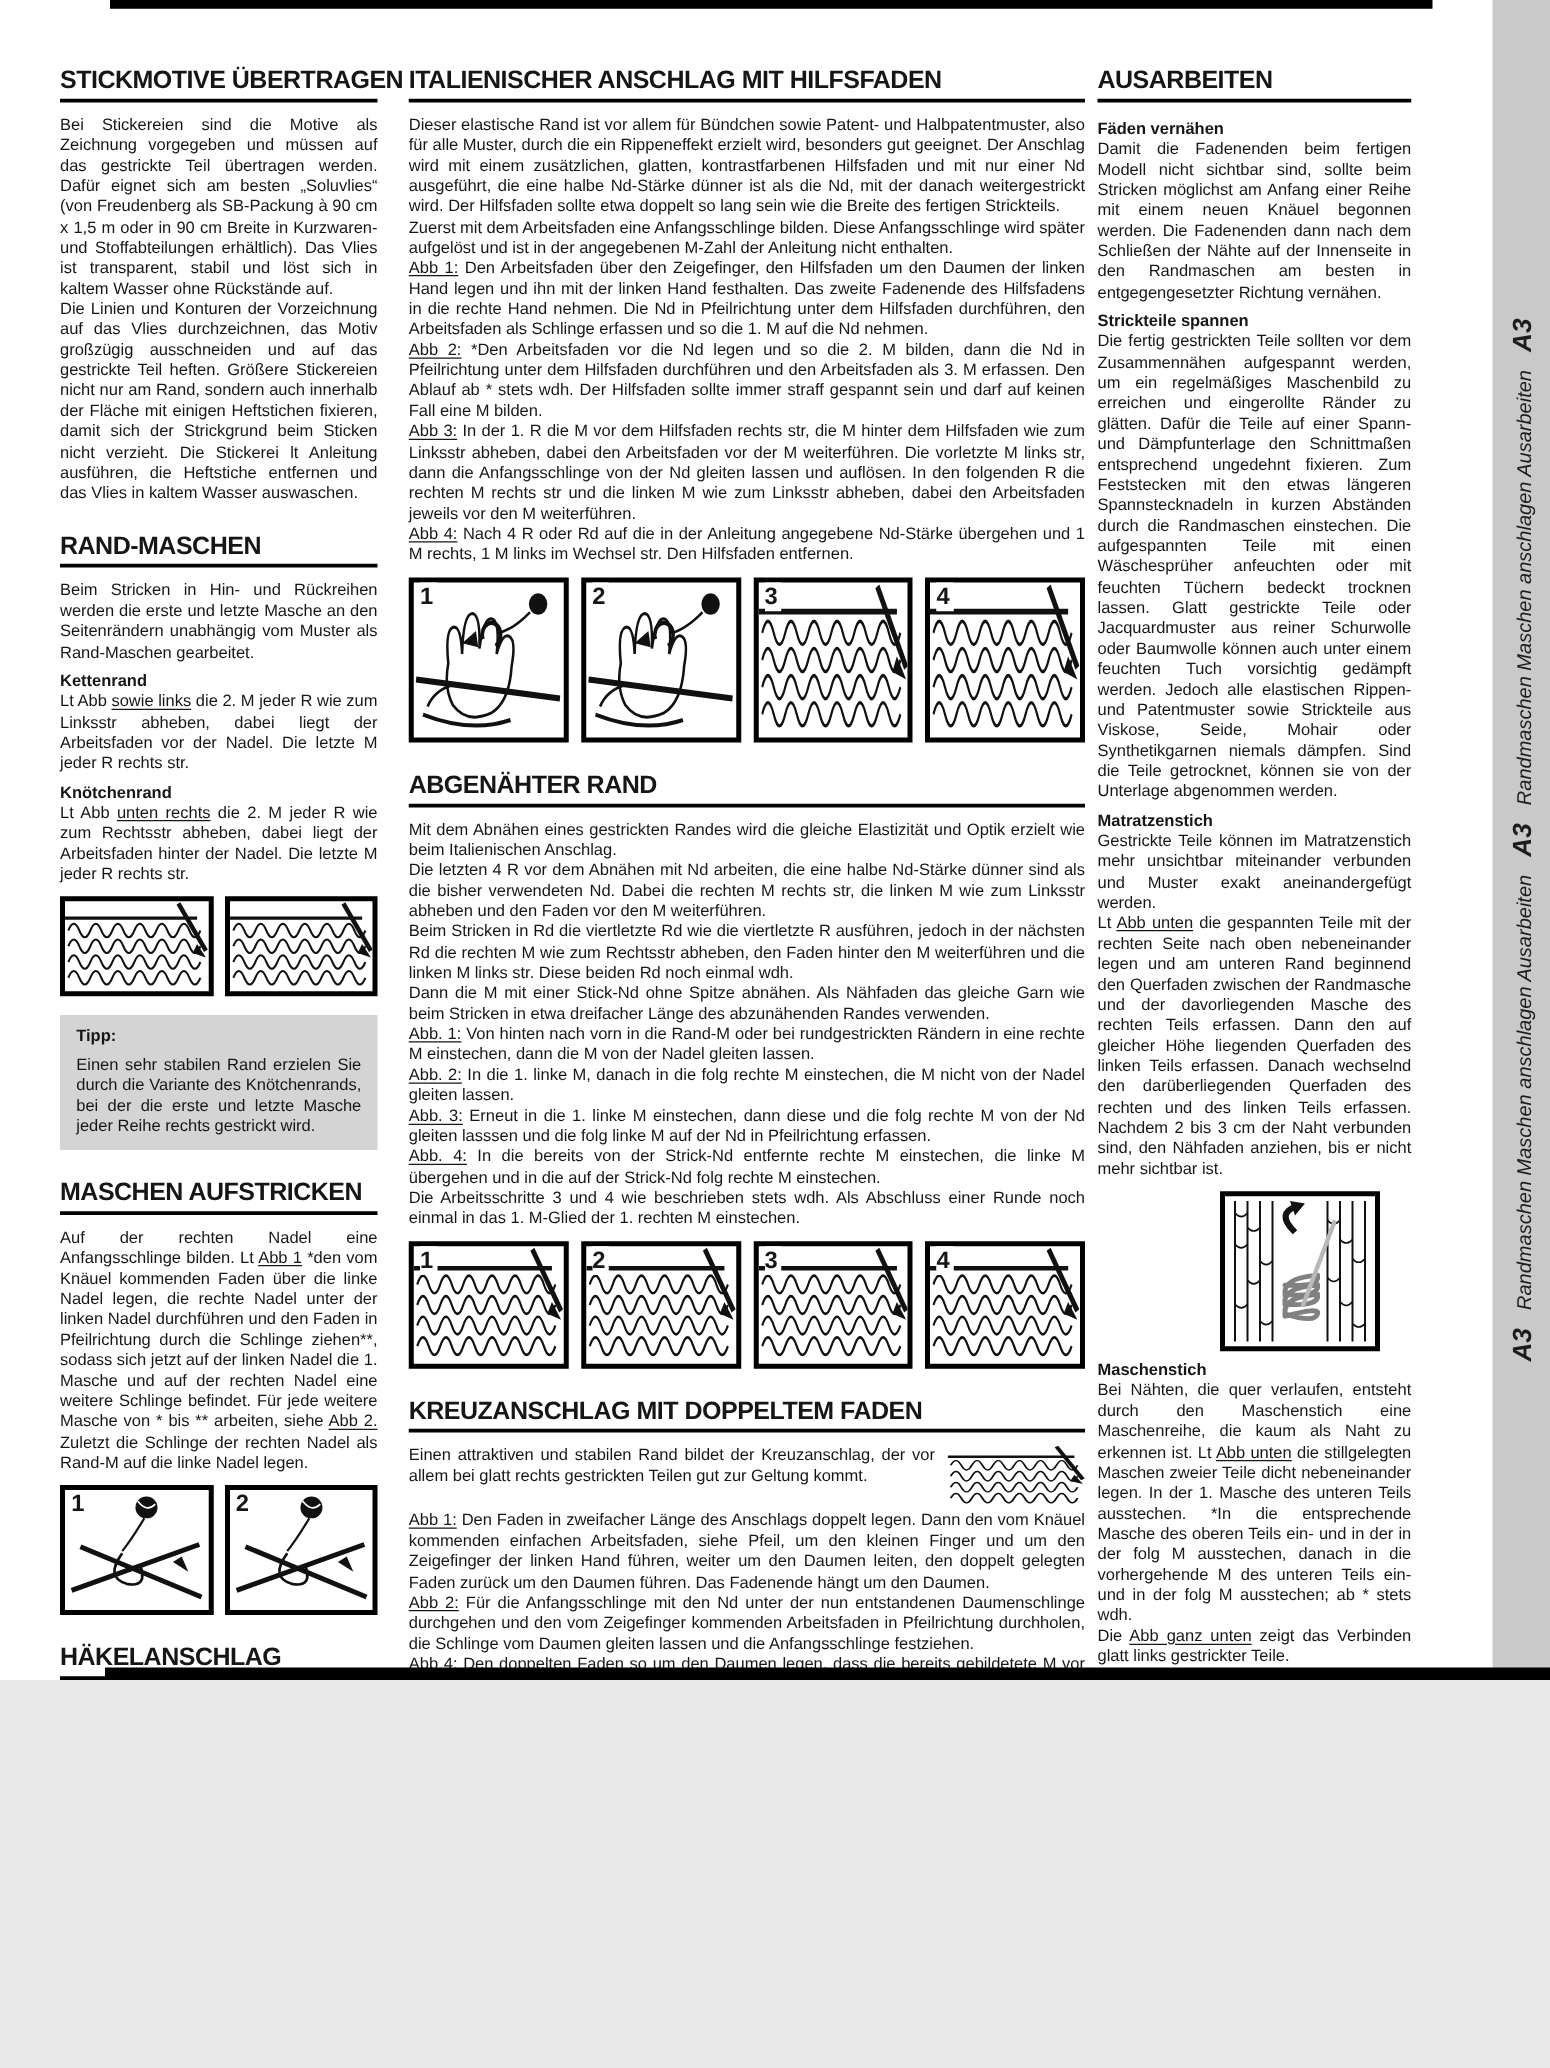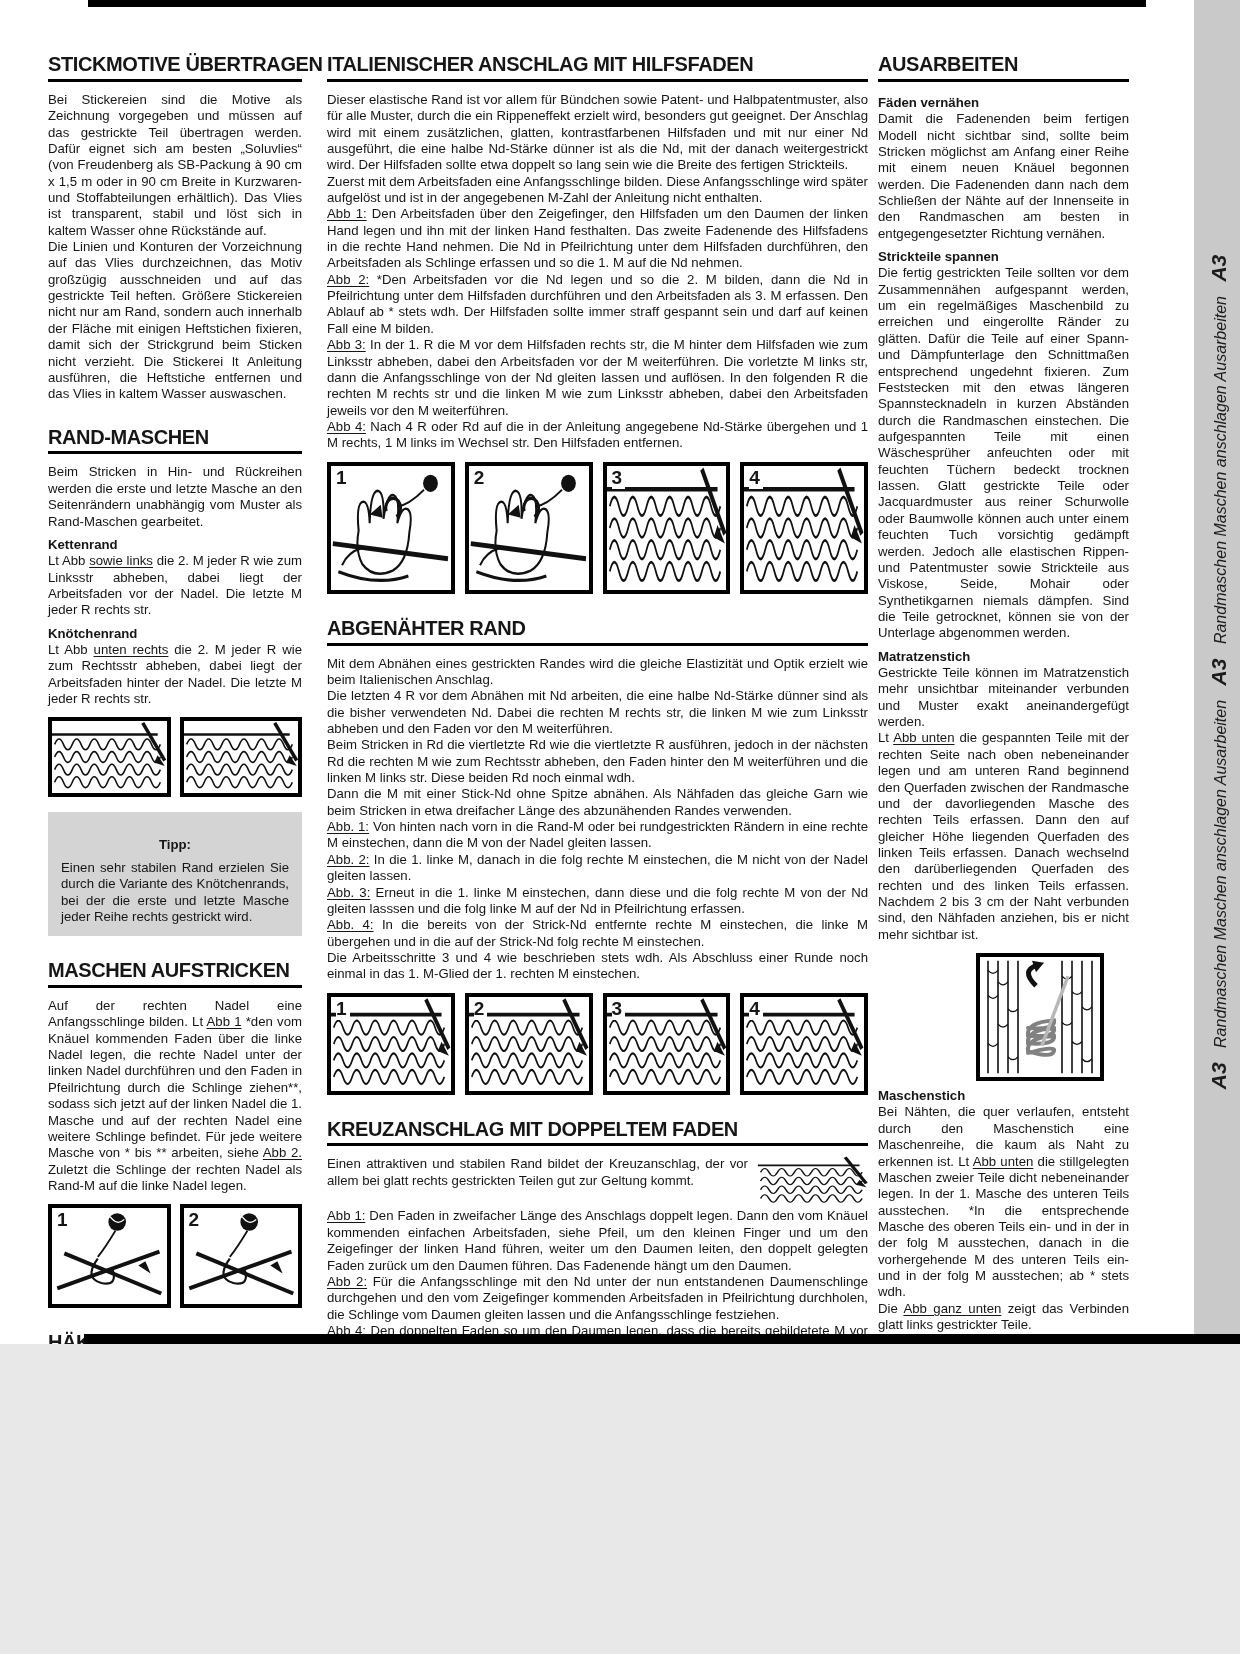--- a/index.html
+++ b/index.html
@@ -22,21 +22,21 @@
   p.body{margin:0;text-align:justify;}
   .u{text-decoration:underline;text-underline-offset:2px;}
   .abl{text-decoration:underline;text-underline-offset:2px;}
   .fig-row{display:flex;gap:9px;margin:10px 0 0;}
   .strip{display:flex;gap:10px;margin:10px 0 0;}
   .fig{position:relative;flex:1;border:4px solid #000;background:#fff;}
   .fig svg{position:absolute;inset:0;width:100%;height:100%;}
   .fig-num{position:absolute;top:0;left:5px;font-weight:bold;font-size:19px;z-index:1;background:#fff;padding:0 3px 0 0;}
   .h72{height:72px;} .h98{height:96px;} .h56{height:54px;} .h130{height:124px;} .h100{height:94px;} .h112{height:106px;}
   .tip{background:#d4d4d4;padding:9px 13px 11px;margin-top:15px;}
-  .tip .tl{font-weight:bold;margin:16px 0 6px;text-align:center;}
+  .tip .tl{font-weight:bold;margin:0 0 6px;}
   .tip .tt{margin:0;text-align:justify;}
   .kintro{overflow:hidden;}
   .kmini{float:right;width:110px;height:50px;margin:0 0 2px 10px;}
   .rfig{position:relative;border:4px solid #000;background:#fff;}
   .rfig svg{position:absolute;inset:0;width:100%;height:100%;}
   .rfig-mat{width:120px;height:120px;margin:10px 0 4px 98px;}
   .rfig-g1{width:138px;height:93px;margin:9px 0 7px 92px;}
   .rfig-g2{width:138px;height:88px;margin:0 0 2px 92px;}
   .footer{position:absolute;right:114px;top:1610px;width:260px;text-align:right;}
   .fbrand{font-family:"Liberation Serif","DejaVu Serif",serif;font-style:italic;font-weight:bold;

